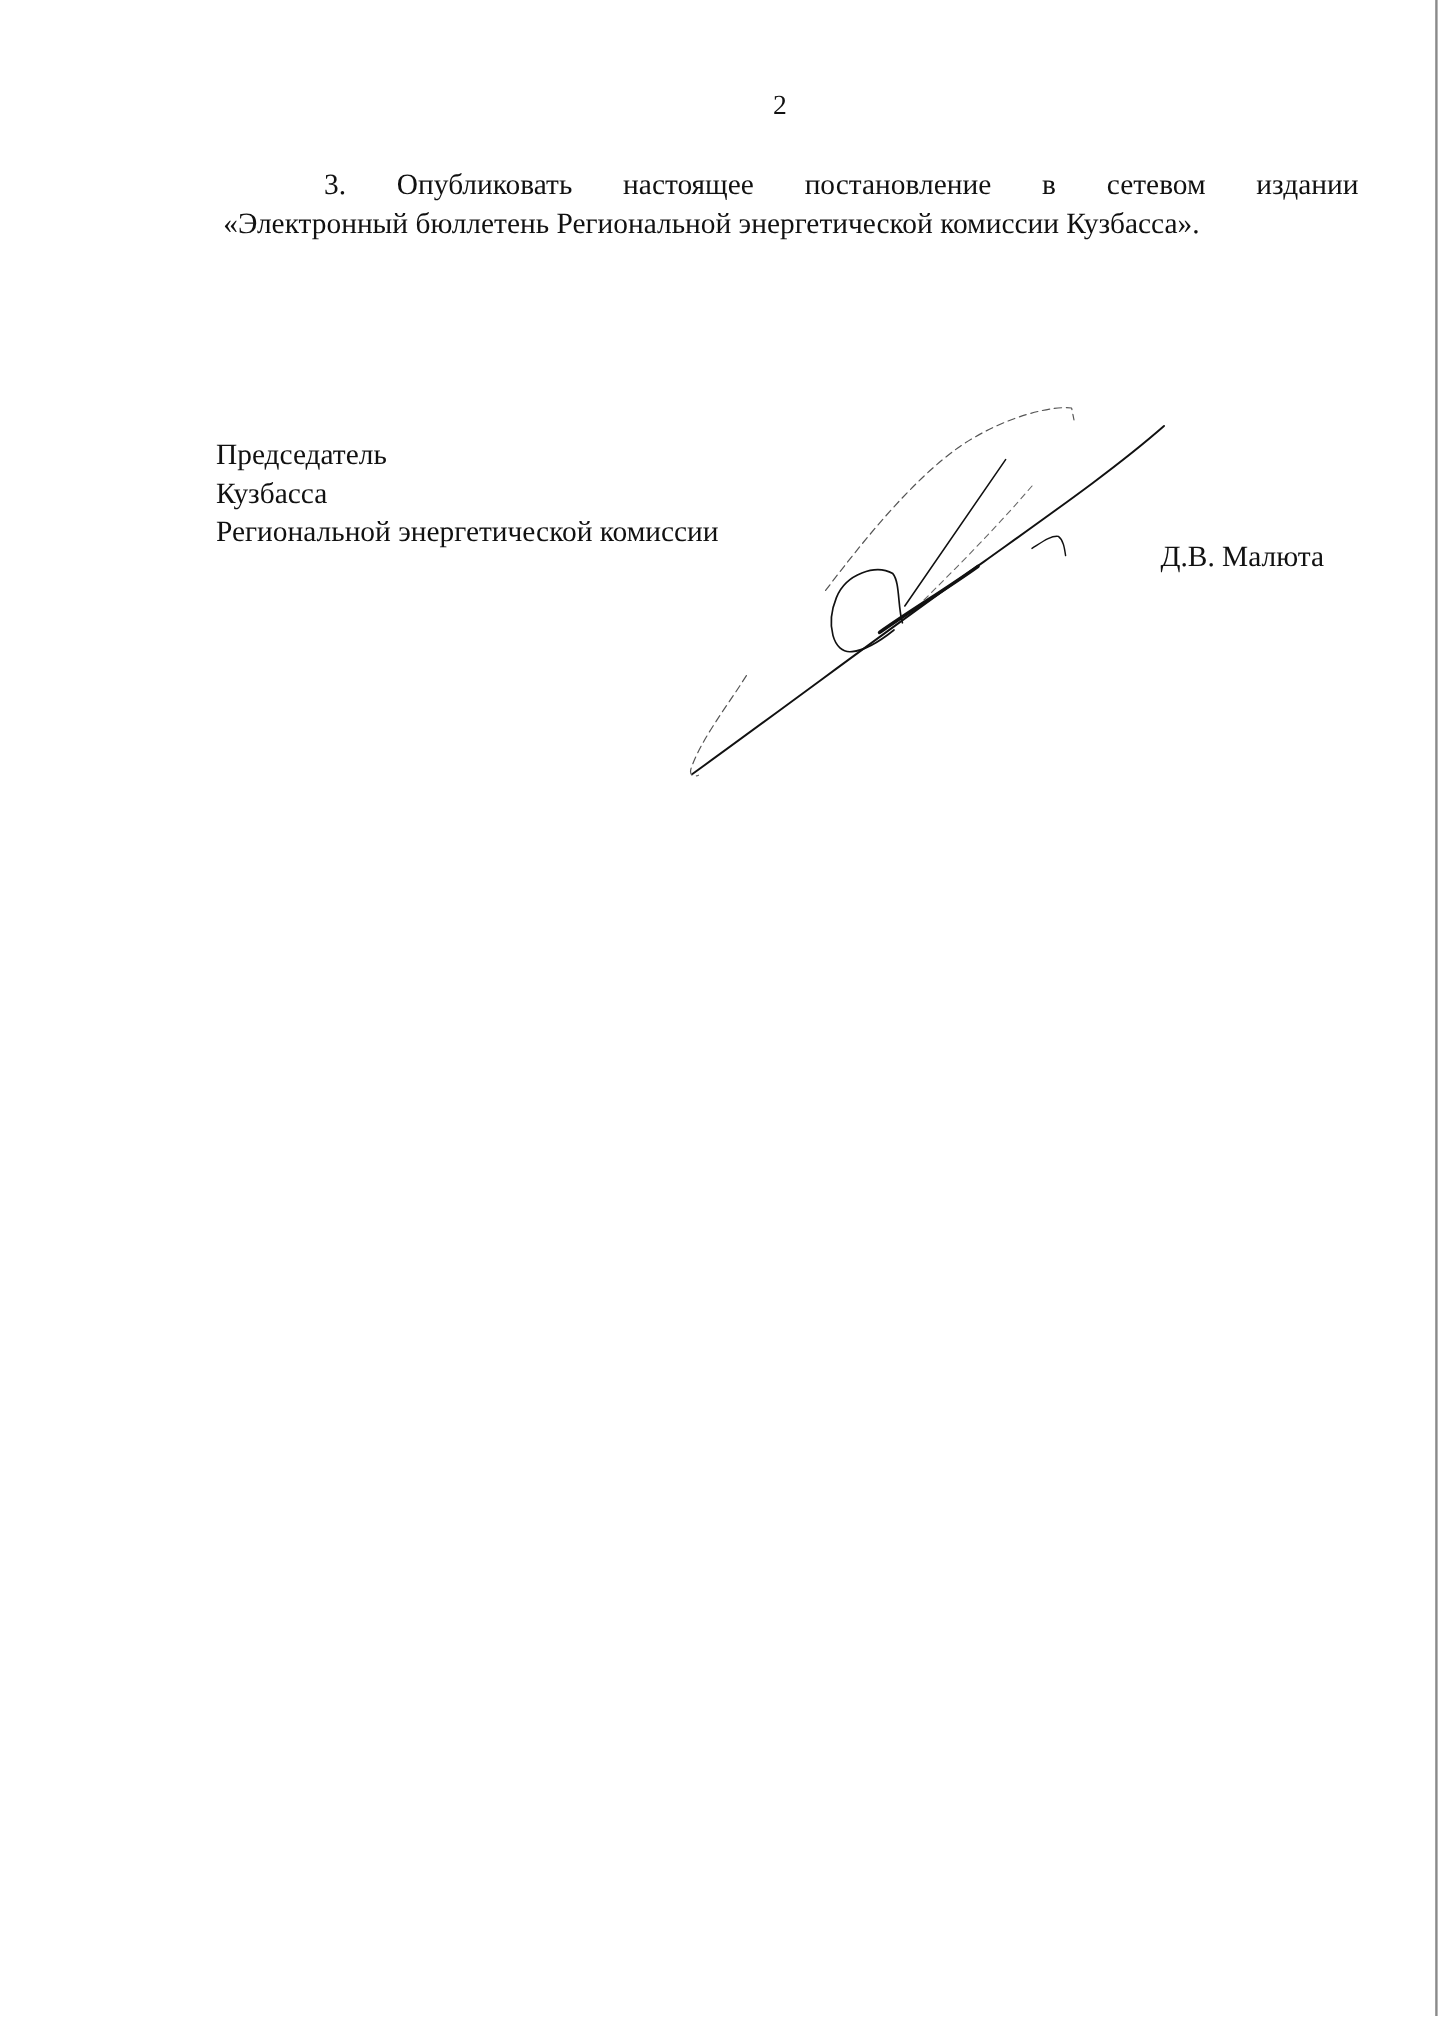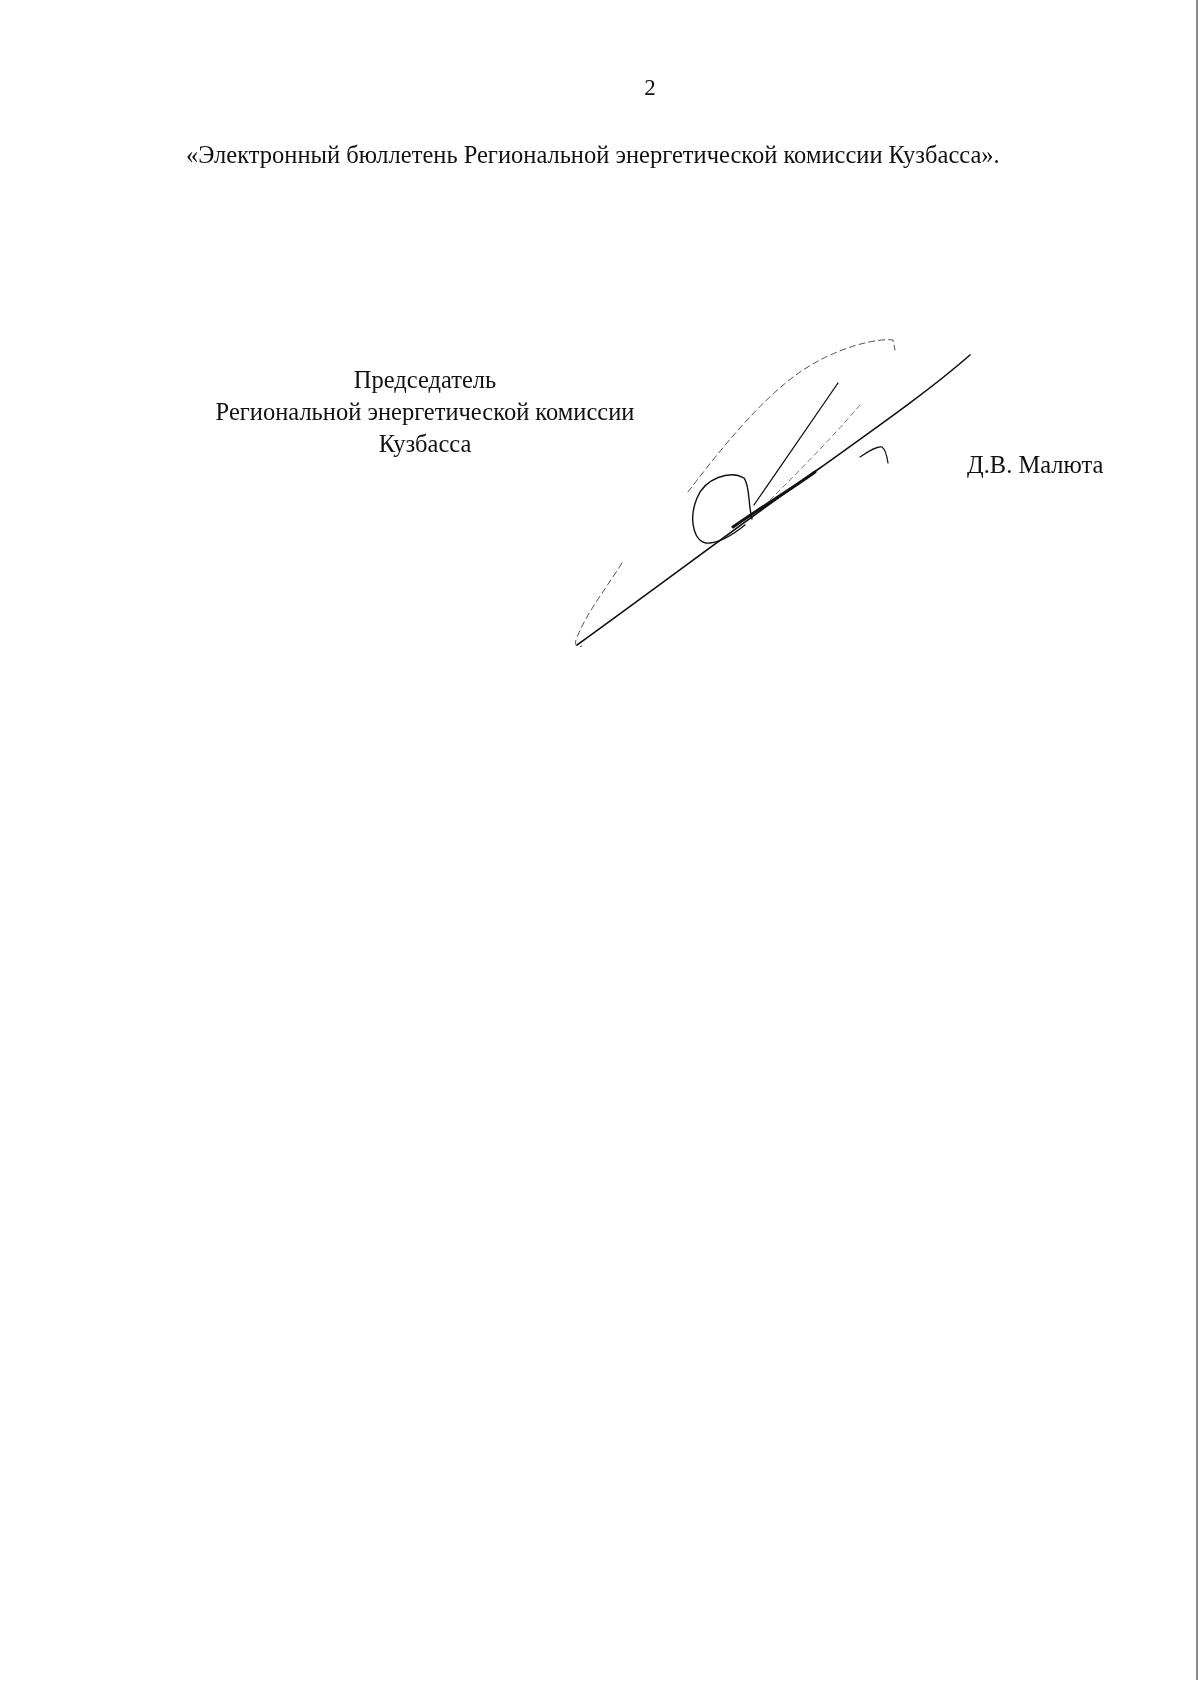--- a/index.html
+++ b/index.html
@@ -20,21 +20,21 @@
   }
   .body-text {
     position: absolute; left: 186px; top: 139px; width: 946px;
     font-size: 24.5px; line-height: 31.5px;
   }
   .para { margin: 0; text-align: justify; text-align-last: left; }
   .para.justified-full { text-align-last: justify; }
   .indent { text-indent: 84px; }
   .sig-block {
     position: absolute; left: 180px; top: 364px; width: 490px;
-    font-size: 24.5px; line-height: 32px; text-align: center;
+    font-size: 24.5px; line-height: 32px; text-align: left;
   }
   .sig-block div { white-space: nowrap; }
   .signer-name {
     position: absolute; left: 967px; top: 449px;
     font-size: 24.5px; line-height: 32px; white-space: nowrap;
   }
   .signature {
     position: absolute; left: 0; top: 0; width: 1200px; height: 1685px;
     pointer-events: none;
   }
@@ -42,27 +42,28 @@
 </head>
 <body>
 
 <div class="page">
 
   <div class="right-border"></div>
 
   <div class="page-number">2</div>
 
   <div class="body-text">
+    <p class="para indent justified-full">3. Опубликовать настоящее постановление в сетевом издании</p>
     <p class="para">«Электронный бюллетень Региональной энергетической комиссии Кузбасса».</p>
   </div>
 
   <div class="sig-block">
     <div>Председатель</div>
+    <div>Кузбасса</div>
     <div>Региональной энергетической комиссии</div>
-    <div>Кузбасса</div>
   </div>
 
   <div class="signer-name">Д.В. Малюта</div>
 
   <svg class="signature" viewBox="0 0 1200 1685" xmlns="http://www.w3.org/2000/svg">
     <g fill="none" stroke="#111" stroke-linecap="round" stroke-linejoin="round">
 
       <path d="M577,645 C660,585 760,510 820,468 C880,425 930,390 970,355" stroke-width="1.6"></path>
 
       <path d="M733,527 C760,508 790,490 815,472" stroke-width="3"></path>

